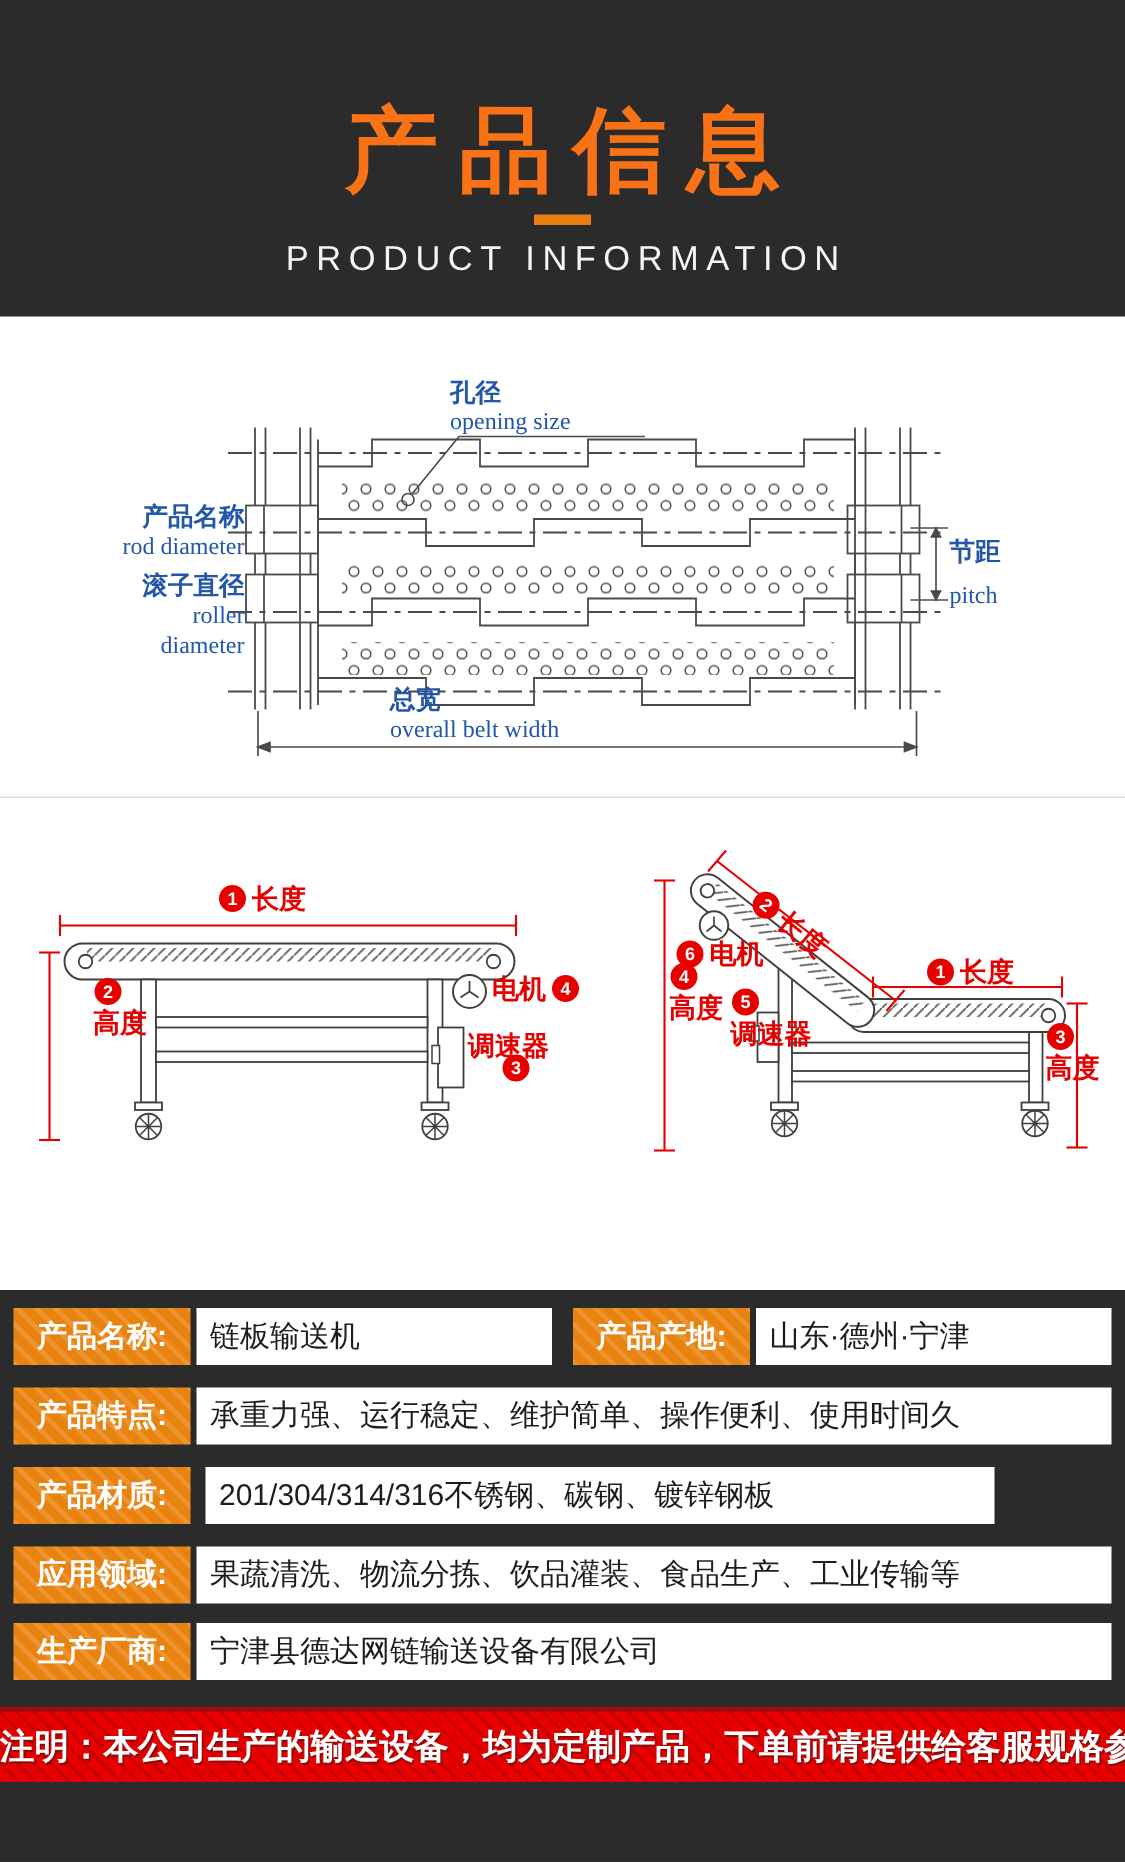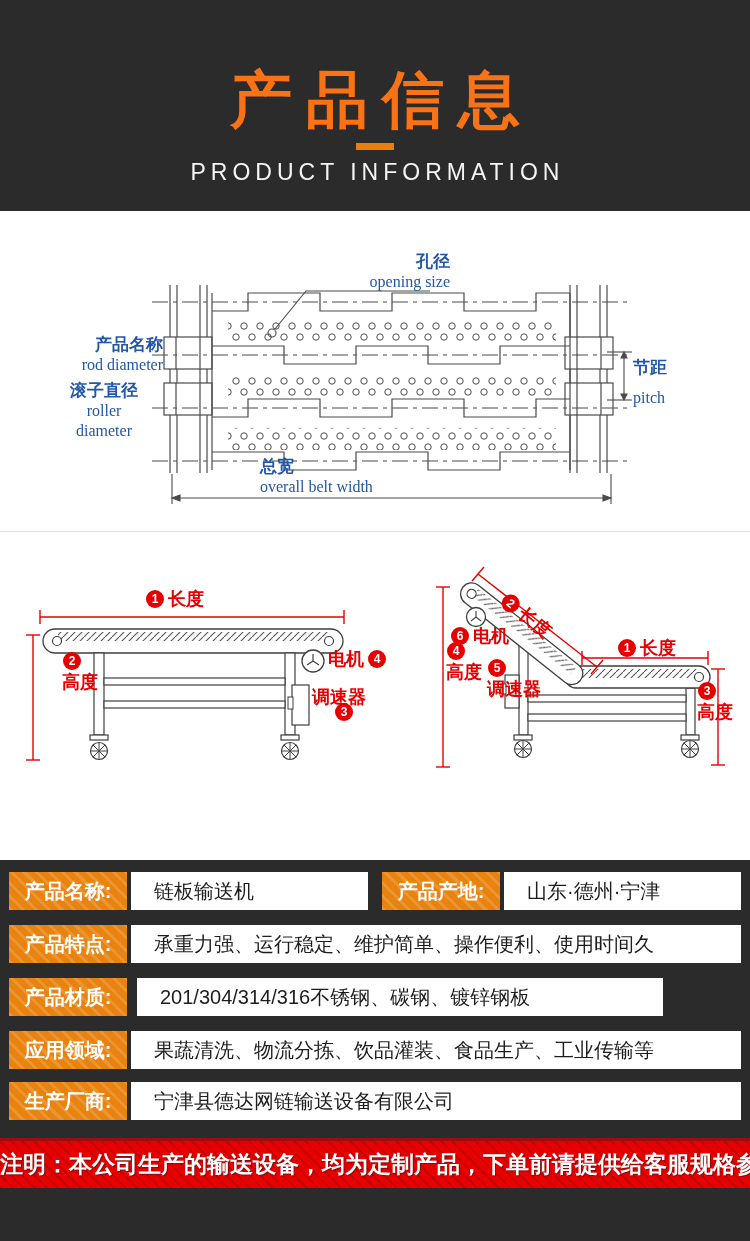--- a/index.html
+++ b/index.html
@@ -32,21 +32,21 @@
   .rot { transform:rotate(39deg); transform-origin:left top; }
 
   
   .specs { position:absolute; left:0; top:860px; width:750px; height:278px; }
   .srow { position:absolute; left:9px; width:732px; height:38px; }
   .cell-label { position:absolute; top:0; height:38px; width:118px;
     background:#e9830f;
     background-image:repeating-linear-gradient(45deg, rgba(255,255,255,0.14) 0 3px, rgba(255,255,255,0) 3px 9px);
     color:#ffffff; font-size:20px; font-weight:bold; text-align:center; line-height:38px; }
   .cell-value { position:absolute; top:0; height:38px; background:#ffffff;
-    color:#1d1d1d; font-size:20px; line-height:38px; padding-left:23px; white-space:nowrap; overflow:hidden; }
+    color:#1d1d1d; font-size:20px; line-height:38px; padding-left:9px; white-space:nowrap; overflow:hidden; }
 
   
   .notice { position:absolute; left:0; top:1138px; width:750px; height:50px;
     background:#e60000;
     background-image:repeating-linear-gradient(45deg, rgba(80,0,0,0.18) 0 2px, rgba(80,0,0,0) 2px 8px);
     border-top:3px solid #9c0d12; }
   .notice-text { width:750px; text-align:center; color:#ffffff; font-size:23px; font-weight:bold;
     line-height:46px; text-shadow:1px 1px 0 #8a0b0b; white-space:nowrap; }
 </style>
 </head>
@@ -126,29 +126,29 @@
 
       <g stroke="#4a4a4a" stroke-width="1.1">
         <line x1="172" y1="263" x2="172" y2="293"></line>
         <line x1="611" y1="263" x2="611" y2="293"></line>
         <line x1="172" y1="287" x2="611" y2="287"></line>
         <path d="M172,287 l8,-3 v6 z" fill="#4a4a4a"></path>
         <path d="M611,287 l-8,-3 v6 z" fill="#4a4a4a"></path>
       </g>
     </svg>
 
-    <div class="blue" style="left:300px; top:41px; width:150px; text-align:right;">
+    <div class="blue" style="left:300px; top:41px; width:150px; text-align:left;">
       <div class="cn">孔径</div>
       <div class="en">opening size</div>
     </div>
     <div class="blue" style="left:45px; top:124px; width:118px; text-align:right;">
       <div class="cn">产品名称</div>
       <div class="en">rod diameter</div>
     </div>
-    <div class="blue" style="left:45px; top:170px; width:118px; text-align:center;">
+    <div class="blue" style="left:45px; top:170px; width:118px; text-align:right;">
       <div class="cn">滚子直径</div>
       <div class="en">roller</div>
       <div class="en">diameter</div>
     </div>
     <div class="blue" style="left:633px; top:147px; width:90px;">
       <div class="cn">节距</div>
       <div class="en" style="margin-top:10px;">pitch</div>
     </div>
     <div class="blue" style="left:260px; top:246px; width:262px; text-align:left;">
       <div class="cn">总宽</div>

